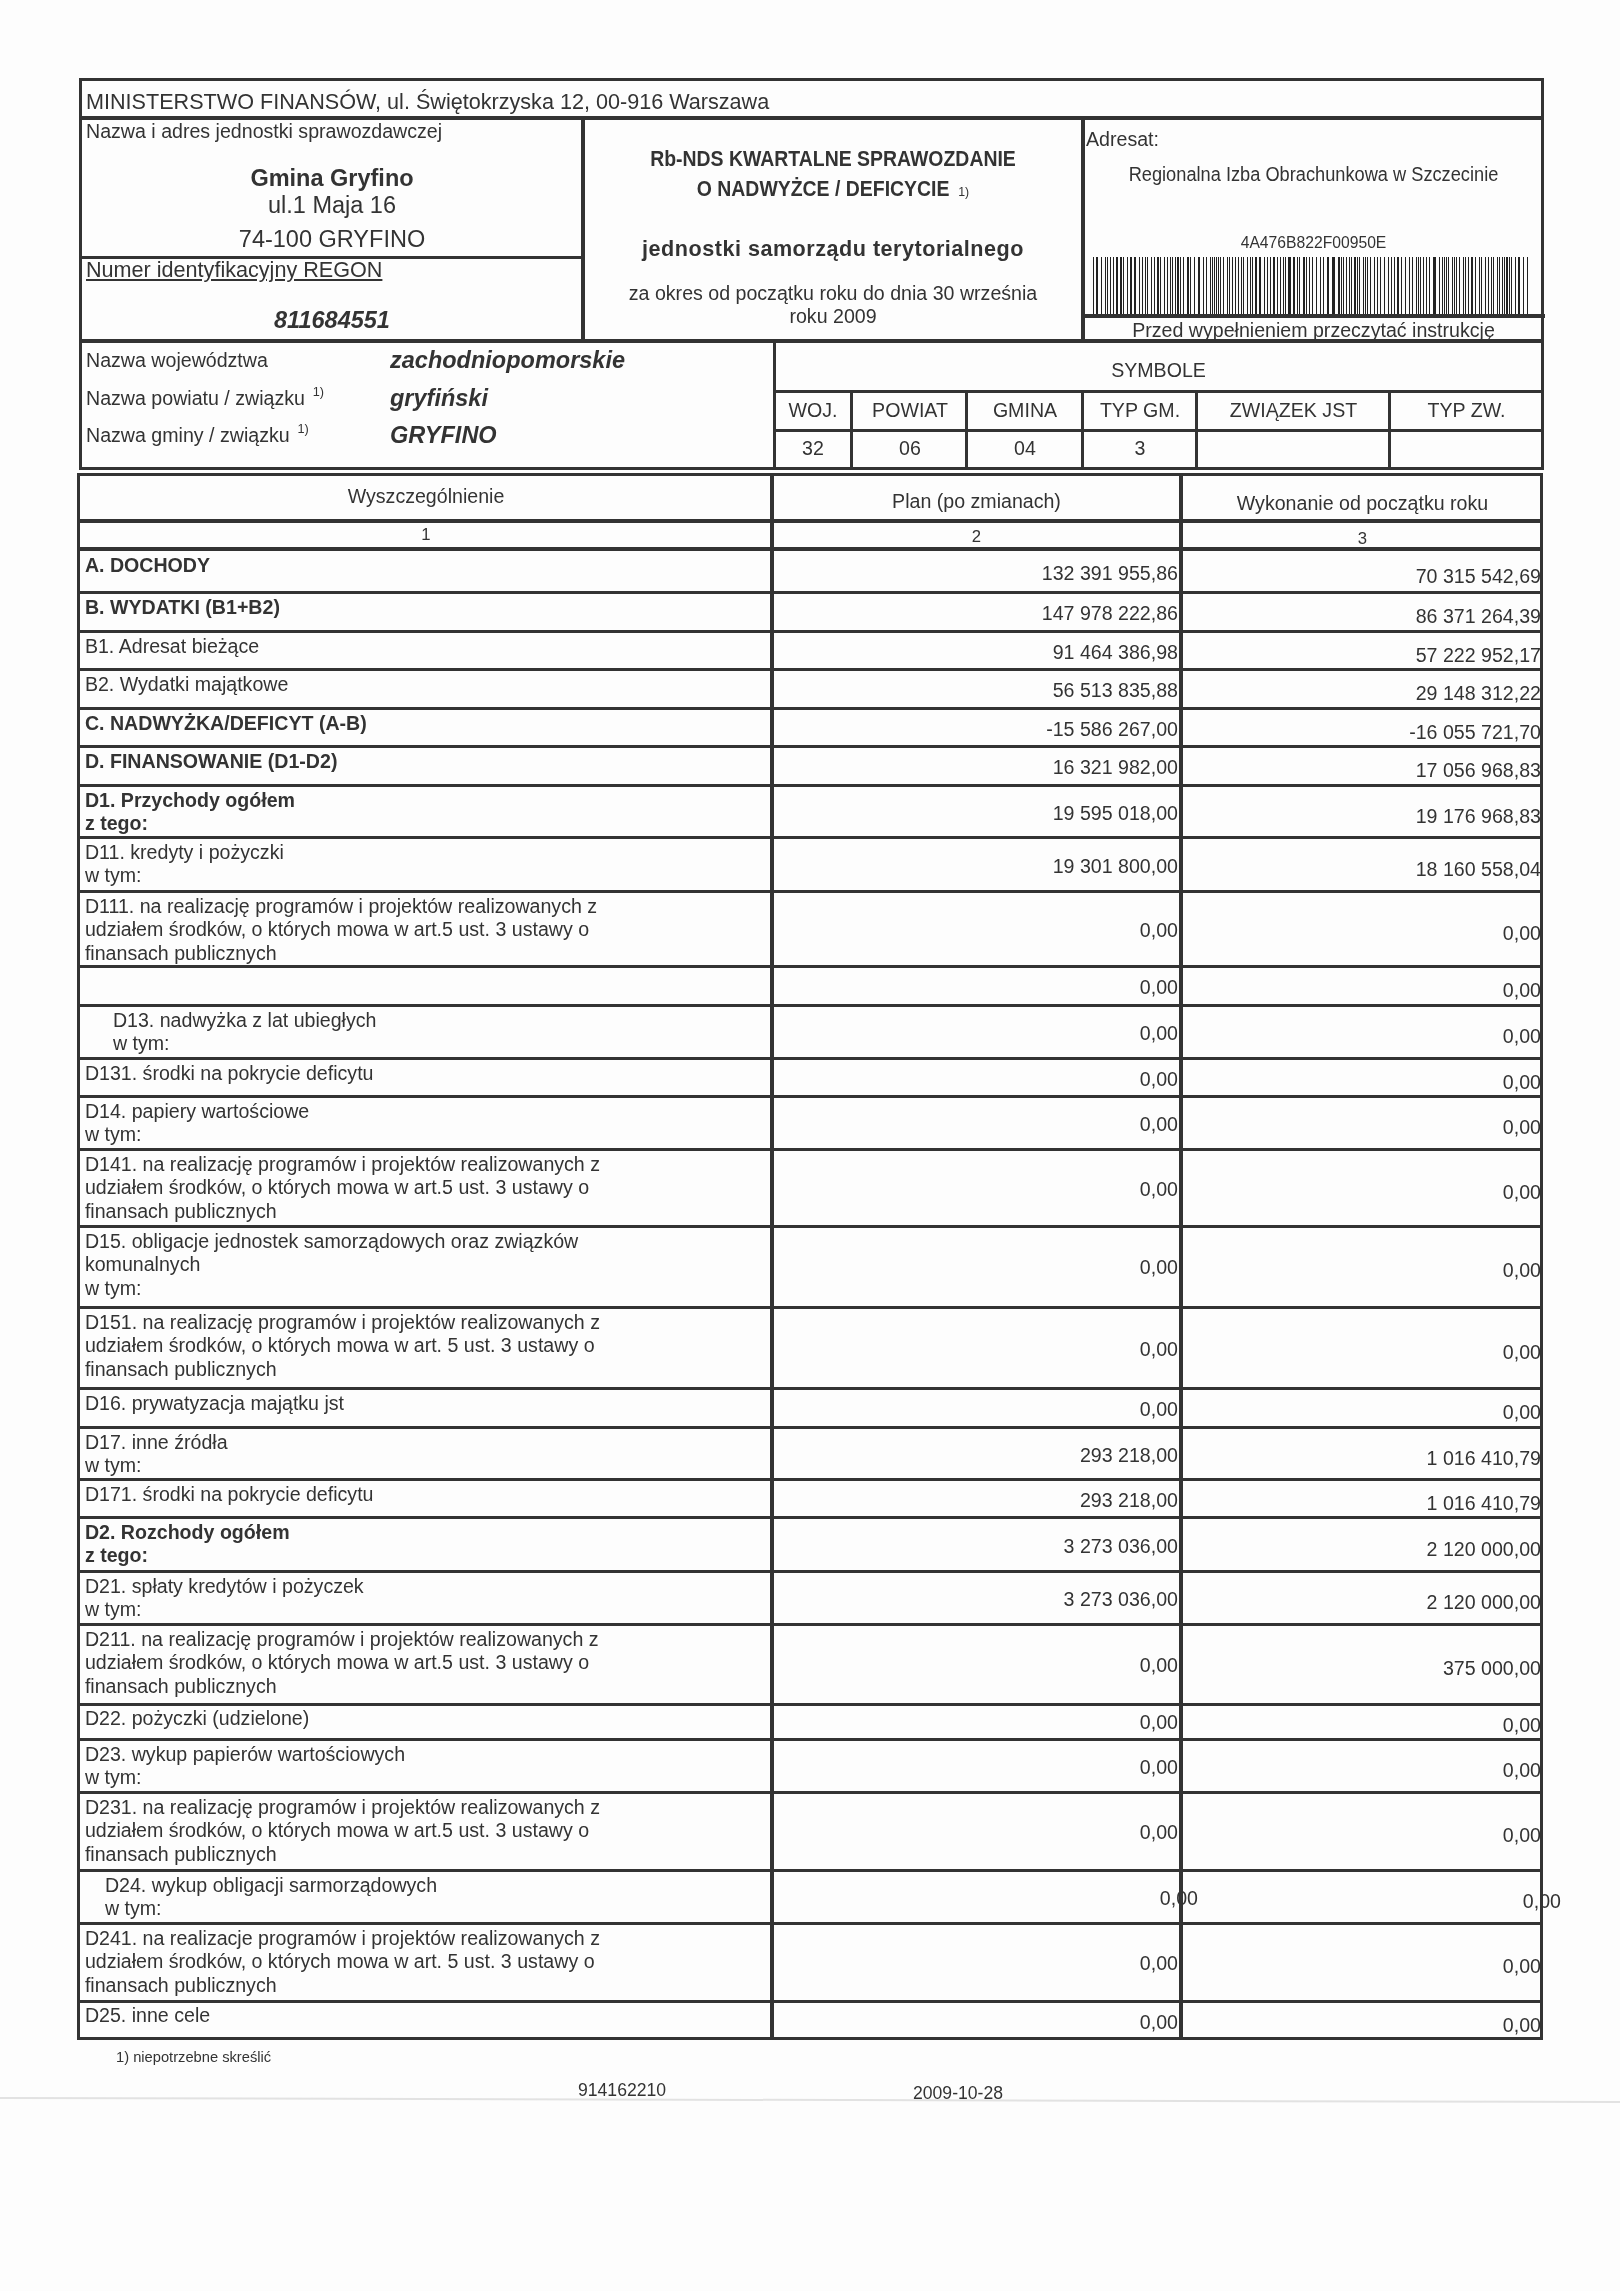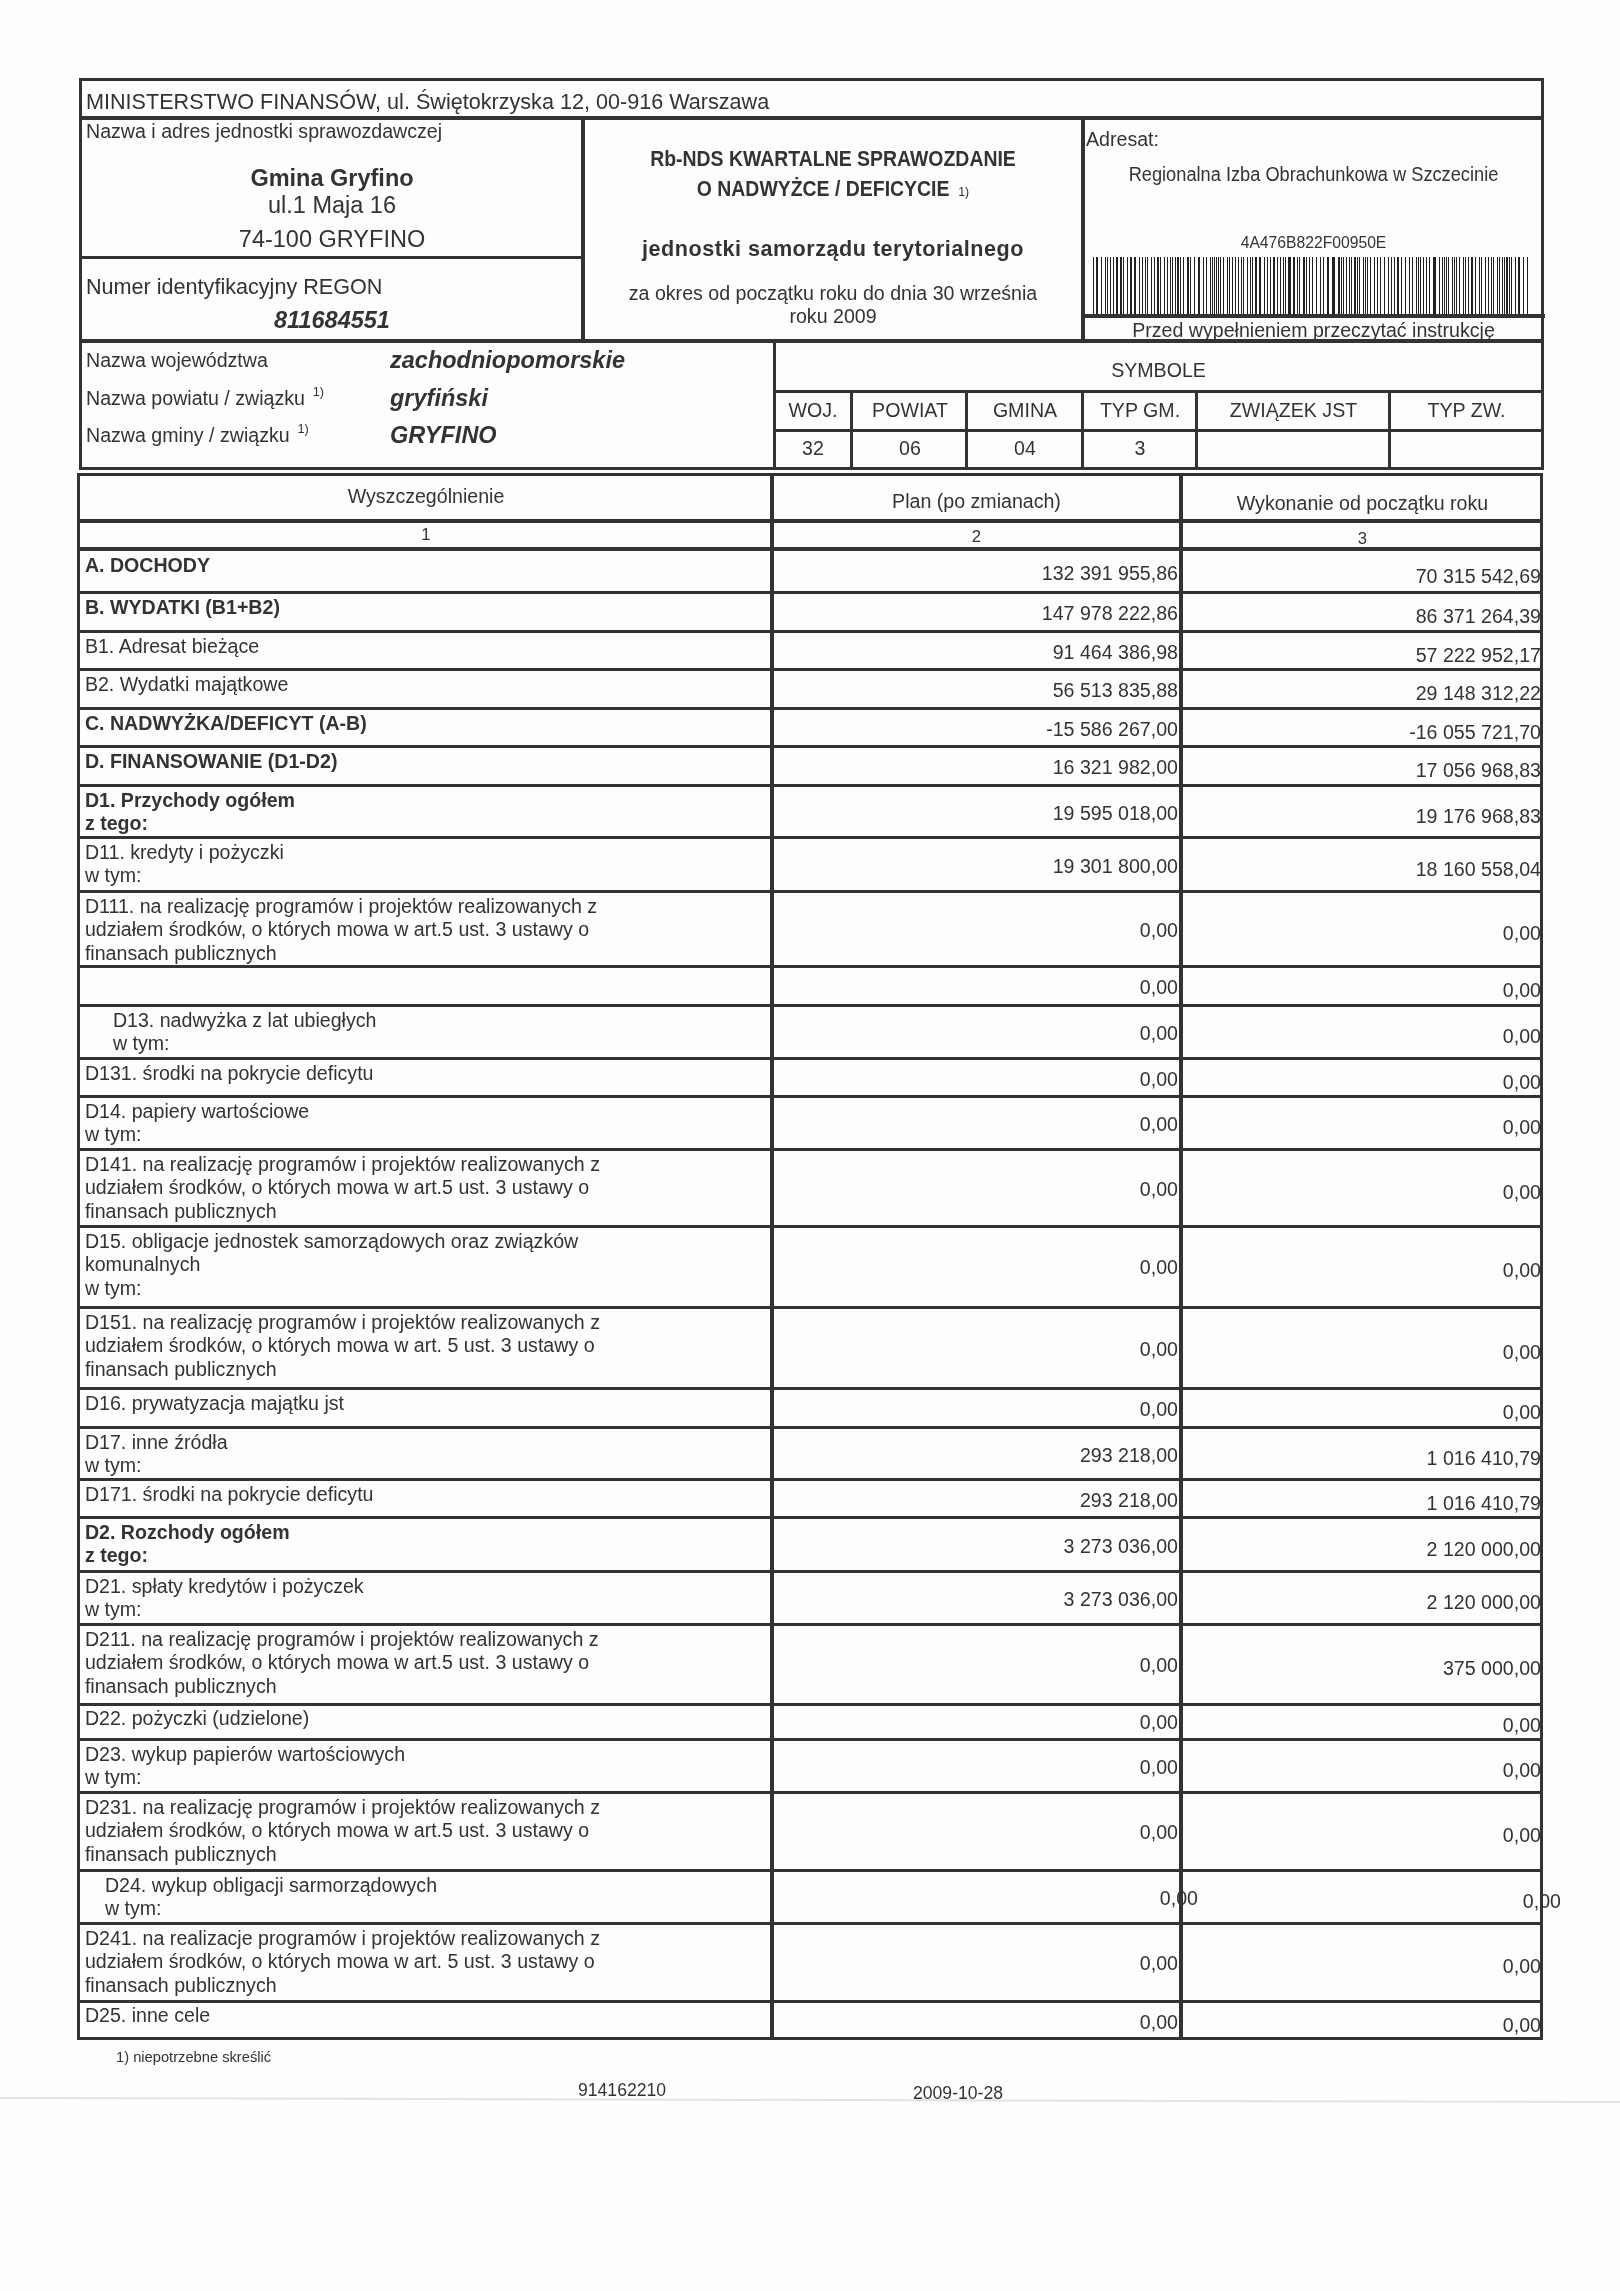--- a/index.html
+++ b/index.html
@@ -36,21 +36,21 @@
 <div class="vl" style="left:1081px;top:391px;width:2.9px;height:77px;"></div>
 <div class="vl" style="left:1195px;top:391px;width:2.9px;height:77px;"></div>
 <div class="vl" style="left:1388px;top:391px;width:2.9px;height:77px;"></div>
 
 <div class="t f22" style="left:86px;top:91px;">MINISTERSTWO FINANSÓW, ul. Świętokrzyska 12, 00-916 Warszawa</div>
 
 <div class="t f20" style="left:86px;top:122px;">Nazwa i adres jednostki sprawozdawczej</div>
 <div class="t f24 b center" style="left:83px;width:498px;top:167px;">Gmina Gryfino</div>
 <div class="t f24 center" style="left:83px;width:498px;top:194px;">ul.1 Maja 16</div>
 <div class="t f24 center" style="left:83px;width:498px;top:228px;">74-100 GRYFINO</div>
-<div class="t f22" style="left:86px;top:276px;">Numer identyfikacyjny REGON</div>
+<div class="t f22" style="left:86px;top:259px;text-decoration:underline;">Numer identyfikacyjny REGON</div>
 <div class="t f24 b i center" style="left:83px;width:498px;top:309px;">811684551</div>
 
 <div class="t f22 b center" style="left:585px;width:496px;top:148px;transform:scaleX(0.9);">Rb-NDS KWARTALNE SPRAWOZDANIE</div>
 <div class="abs center" style="left:585px;width:496px;top:176px;font-size:21.6px;font-weight:bold;transform:scaleX(0.9);white-space:nowrap;">
   <span>O NADWYŻCE / DEFICYCIE</span><span style="font-size:13.7px;font-weight:normal;margin-left:9.8px;">1)</span>
 </div>
 <div class="t f22 b center" style="left:585px;width:496px;top:238px;letter-spacing:0.5px;">jednostki samorządu terytorialnego</div>
 <div class="t f20 center" style="left:585px;width:496px;top:284px;">za okres od początku roku do dnia 30 września</div>
 <div class="t f20 center" style="left:585px;width:496px;top:307px;">roku 2009</div>
 

